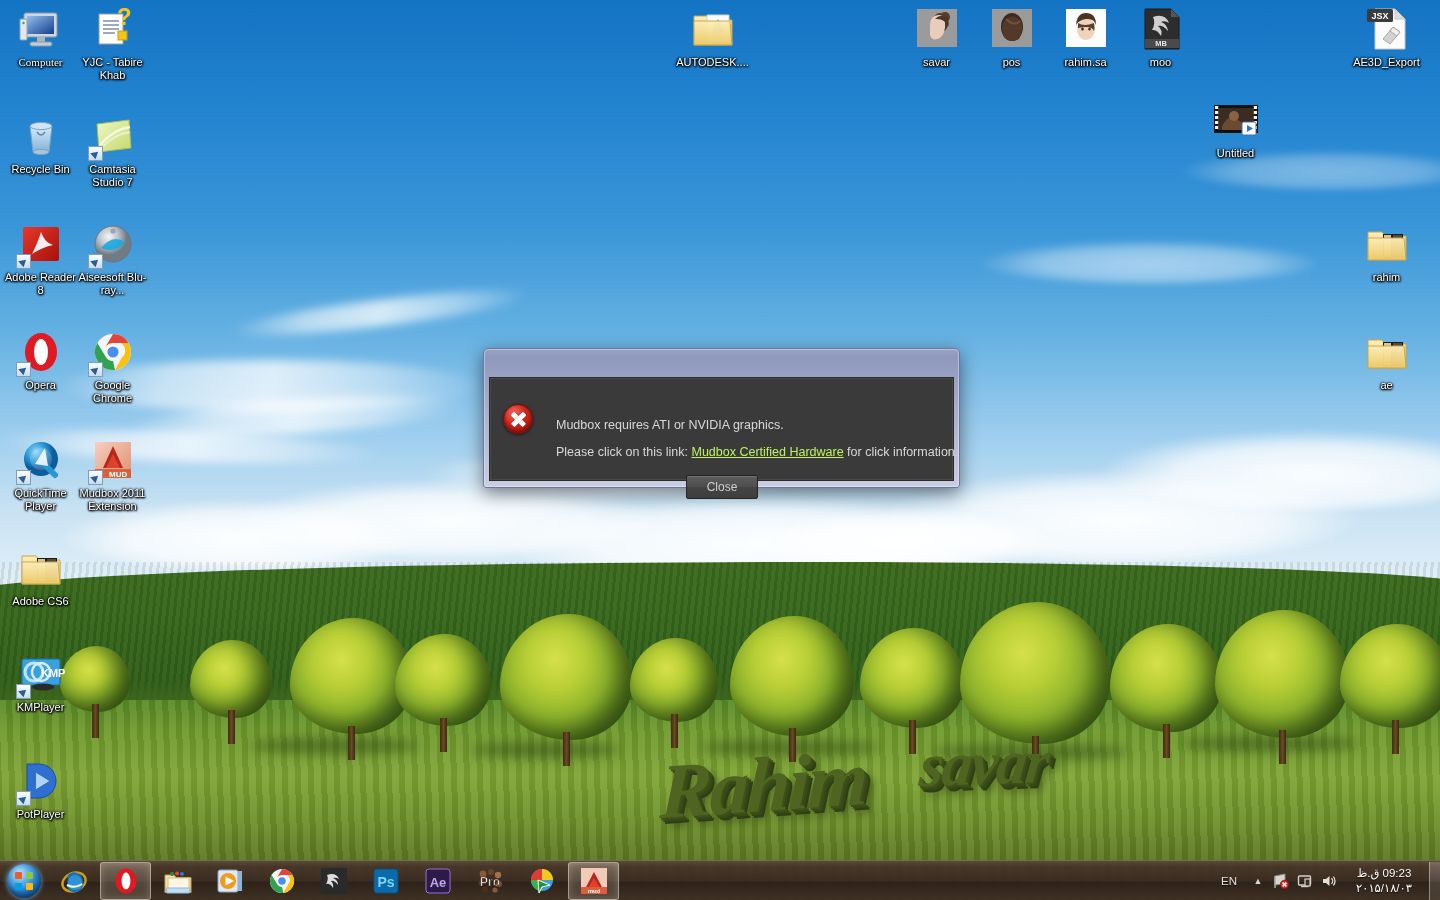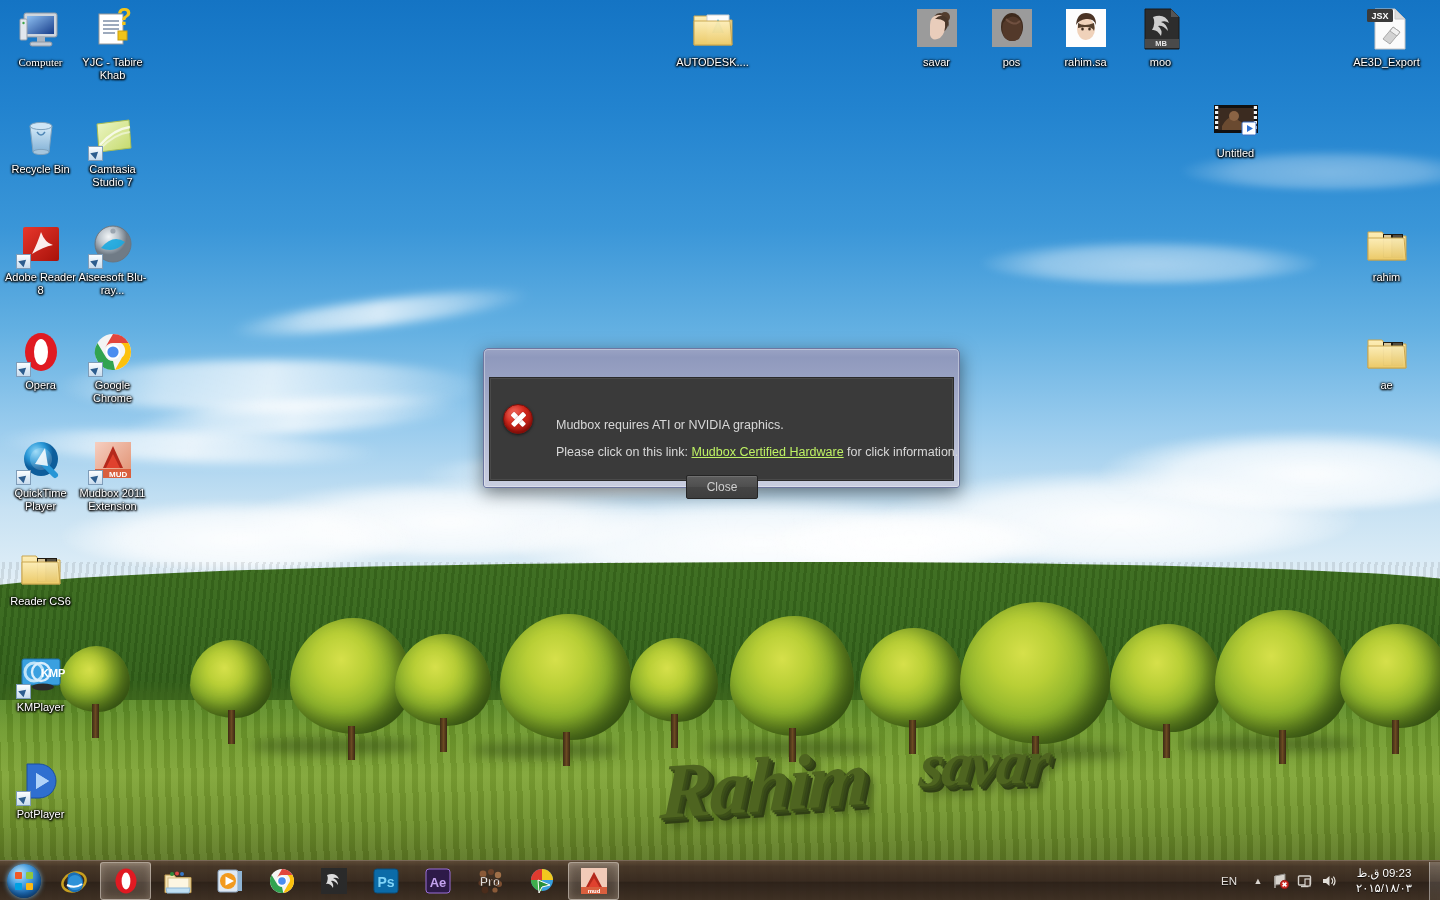--- a/index.html
+++ b/index.html
@@ -468,21 +468,21 @@
         <stop offset="0" stop-color="#fdeeb8"></stop>
                 <stop offset="1" stop-color="#ecca68"></stop>
               </linearGradient>
             </defs>
       <path d="M5 12 h14 l3 4 h21 v24 H5 Z" fill="url(#fd)" stroke="#c8a54e"></path>
       <path d="M20 14 h20 v24 H20 Z" fill="#1e1a12"></path>
       <path d="M21 15 h7 v22 h-7 Z" fill="#d9c79a"></path>
       <path d="M30 15 h9 v22 h-9 Z" fill="#efe3c4" opacity=".25"></path>
       <path d="M5 18 h36 l2 22 H5 Z" fill="url(#fd)" stroke="#c8a54e" opacity=".97"></path>
           </svg></div>
-        <div class="lbl">Reader CS6</div>
+        <div class="lbl">Adobe CS6</div>
       </div>
       <div class="icon" style="left: 3px; top: 650px;">
         <div class="glyph"><svg width="48" height="48" viewBox="0 0 48 48">
       <rect x="5" y="9" width="38" height="26" rx="2" fill="#3aa0e0" stroke="#1d6fa8"></rect>
       <circle cx="17" cy="22" r="9" fill="none" stroke="#bfe4f8" stroke-width="3"></circle>
       <circle cx="24" cy="22" r="9" fill="none" stroke="#d9eefc" stroke-width="2.4"></circle>
       <text x="24" y="27" font-family="Liberation Sans" font-size="11" font-weight="bold" fill="#fff">KMP</text>
       <ellipse cx="26" cy="37" rx="11" ry="3.4" fill="#2a2a2a"></ellipse>
           </svg><span class="shortcut"></span></div>
         <div class="lbl">KMPlayer</div>

